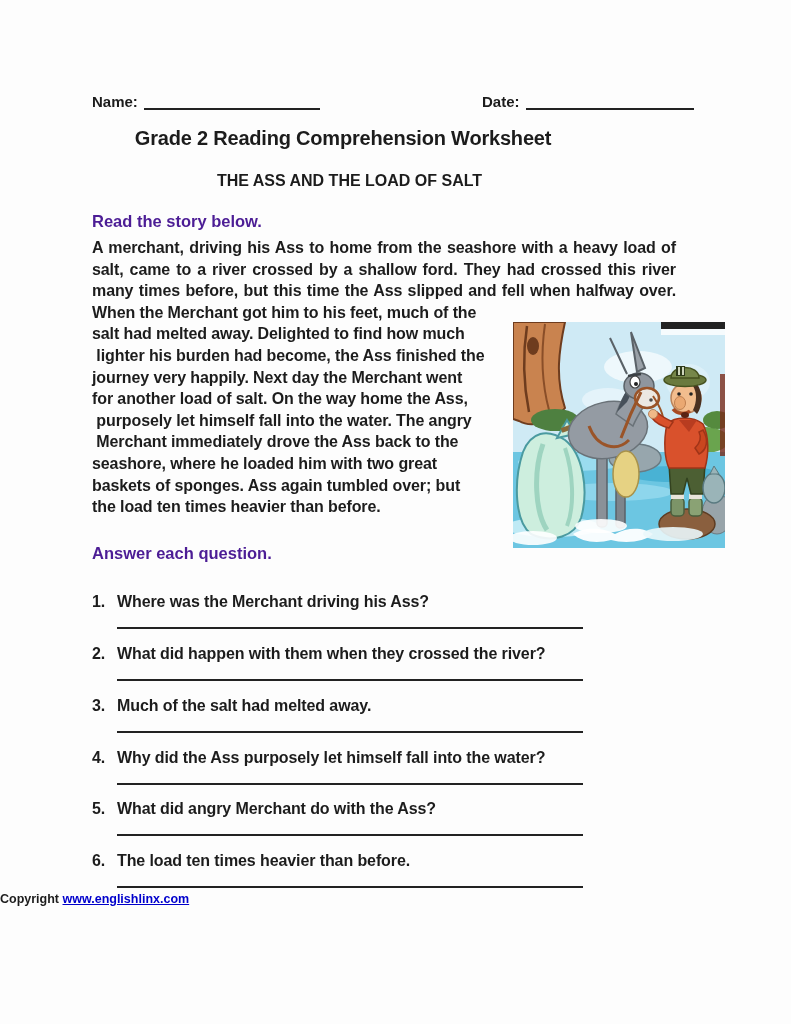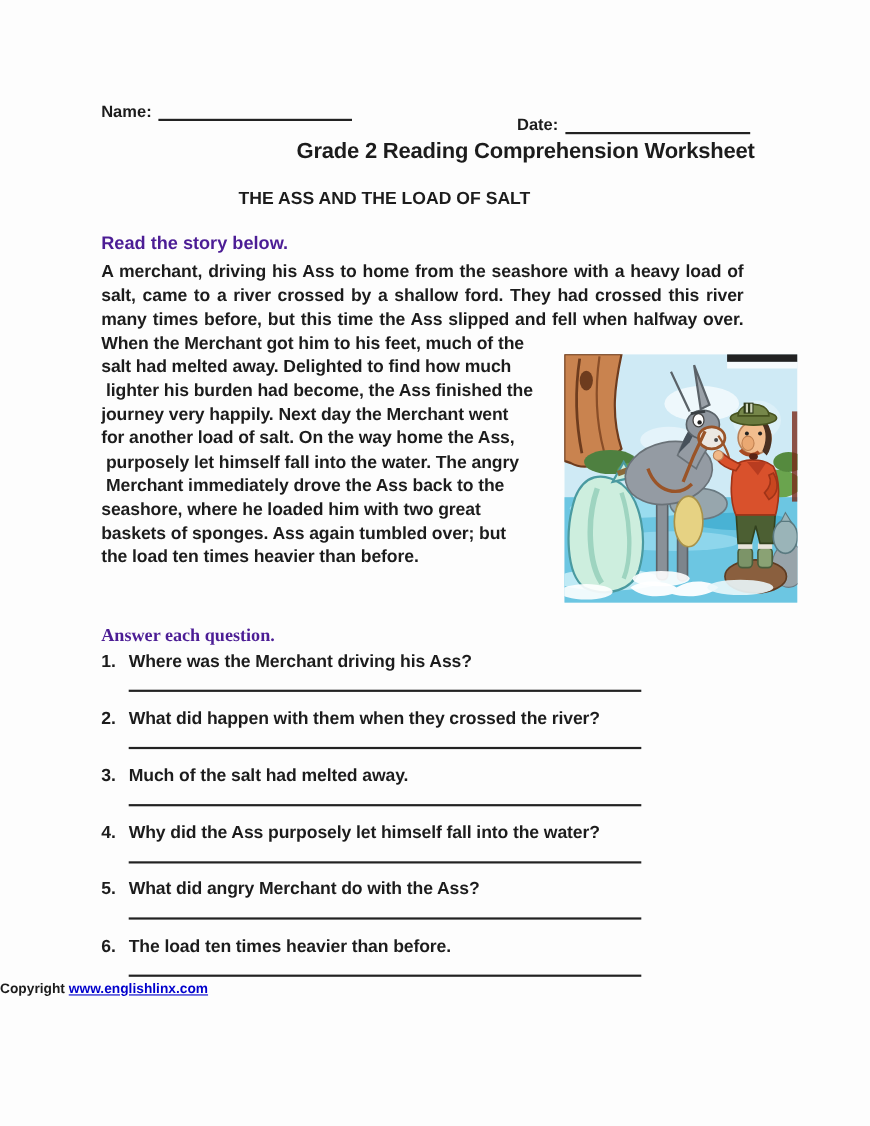--- a/index.html
+++ b/index.html
@@ -5,38 +5,38 @@
   html,body{margin:0;padding:0;}
   body{
     width:791px;height:1024px;position:relative;overflow:hidden;
     background:#fdfdfd;color:#1c1c1c;
     font-family:"Liberation Sans",sans-serif;font-weight:700;
   }
   .abs{position:absolute;}
   
   .field{display:flex;align-items:center;font-size:15px;}
   .name-field{left:92px;top:93px;}
-  .date-field{left:470px;top:93px;margin-top:12px;}
+  .date-field{left:482px;top:93px;}
   .blank{display:inline-block;border-bottom:2px solid #222;height:15px;margin-left:6px;}
   .name-blank{width:176px;}
   .date-blank{width:168px;}
   
-  .title{left:0;top:127px;width:686px;text-align:right;font-size:20px;letter-spacing:-0.2px;}
+  .title{left:0;top:127px;width:686px;text-align:center;font-size:20px;letter-spacing:-0.2px;}
   .subtitle{left:0;top:172px;width:699px;text-align:center;font-size:16px;}
   .teal{color:#4c1d95;}
   .story-heading{left:92px;top:212px;font-size:16.5px;}
   
   .story{left:92px;top:239px;}
   .line{height:21.6px;font-size:16px;letter-spacing:-0.1px;}
   .line.j{width:584px;text-align:justify;text-align-last:justify;}
   .line.w{white-space:pre;width:420px;}
   
   .illustration{left:513px;top:322px;width:212px;height:226px;}
   
-  .answer-heading{left:92px;top:568px;font-size:16.5px;font-family:Liberation Serif, serif;}
+  .answer-heading{left:92px;top:544px;font-size:16.5px;}
   .q{left:92px;width:600px;}
   .q0{top:593px}.q1{top:645px}.q2{top:697px}.q3{top:749px}.q4{top:800px}.q5{top:852px}
   .q-row{display:flex;font-size:16px;letter-spacing:-0.1px;}
   .q-num{width:25px;flex:0 0 25px;}
   .a-line{margin-left:25px;margin-top:16px;width:466px;border-top:2px solid #222;height:0;}
   
   .footer{left:0;top:892px;width:785px;font-size:12.5px;}
   .footer a{color:#0000cc;text-decoration:underline;font-weight:700;}
 </style>
 </head>

